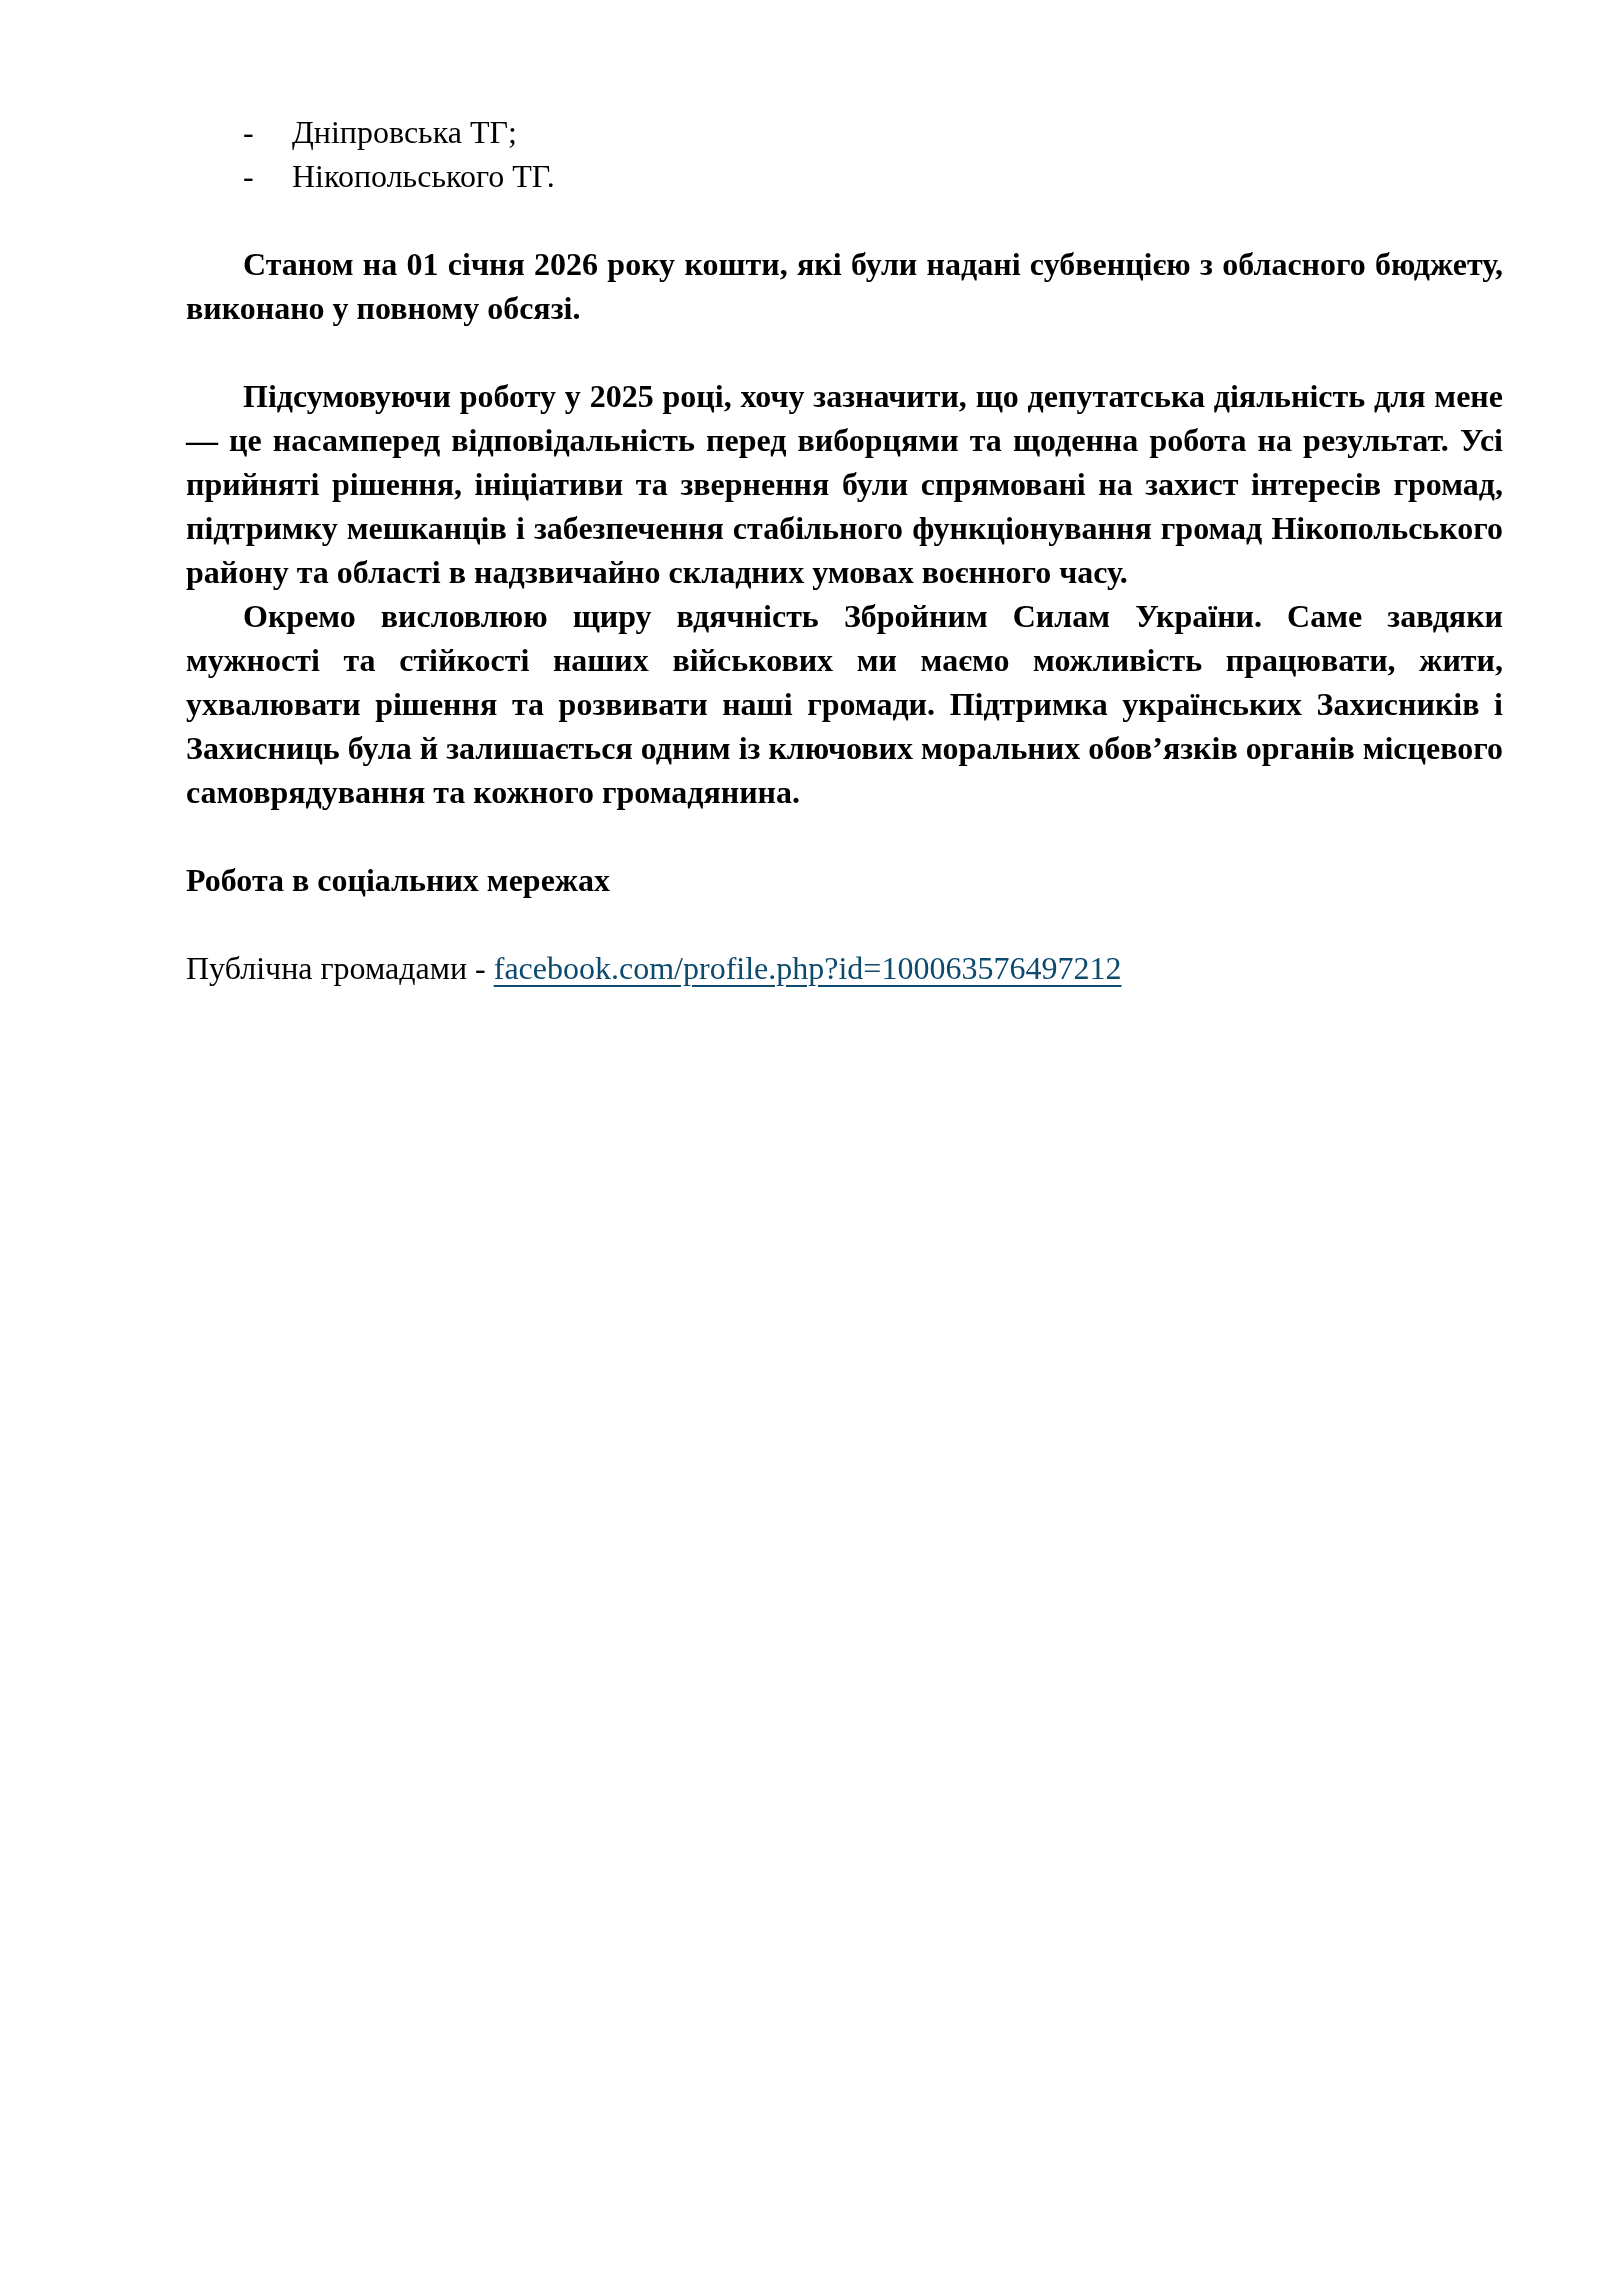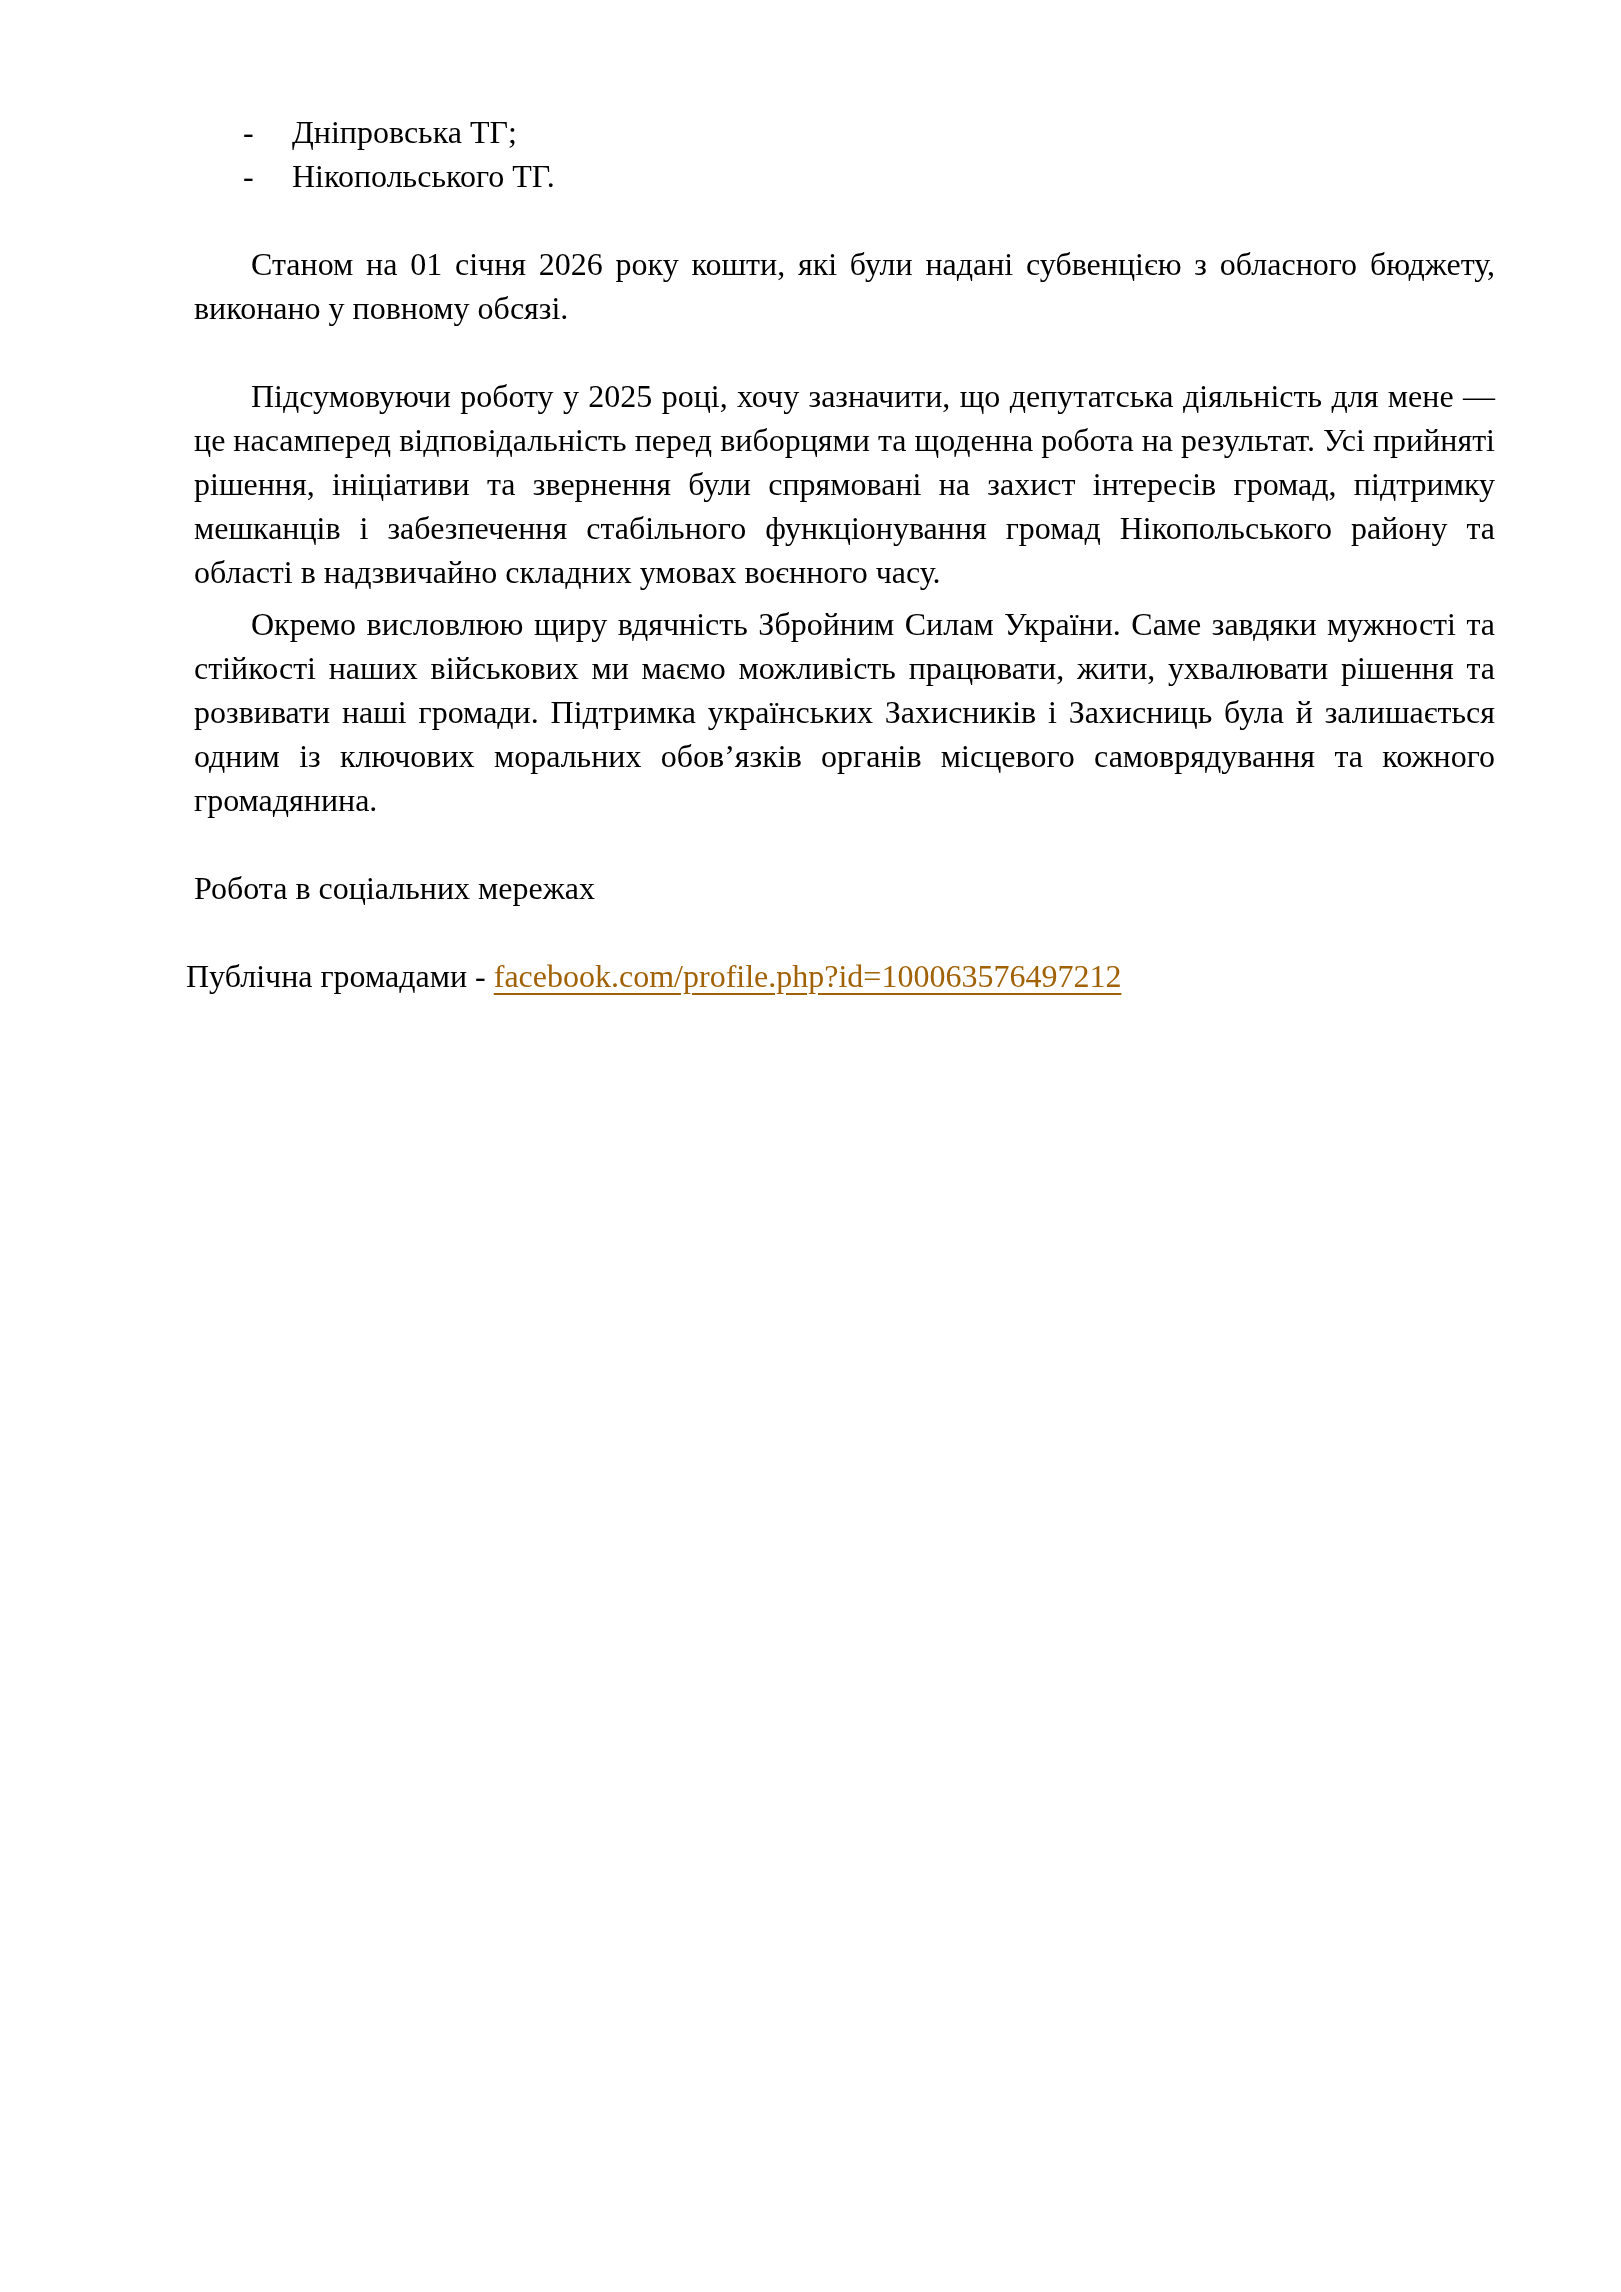--- a/index.html
+++ b/index.html
@@ -10,40 +10,40 @@
     background: #ffffff;
     color: #000000;
     font-family: "Liberation Serif", "DejaVu Serif", serif;
     font-size: 32px;
     line-height: 44px;
     overflow: hidden;
   }
   .content {
     padding: 110px 118px 0 186px; 
   }
-  p { margin: 8px; }
+  p { margin: 0; font-weight: bold; }
   .justify { text-align: justify; }
   .indent { text-indent: 57px; }
   .gap-after { margin-bottom: 44px; }
   .gap-before { margin-top: 44px; }
 
   .tg-list { margin-bottom: 44px; }
   .li {
     position: relative;
     padding-left: 106px;
   }
   .li .marker {
     position: absolute;
     left: 57px;
     top: 0;
   }
 
   .link-line { white-space: nowrap; }
   .doclink {
-    color: #a16207;
+    color: #0c4a6e;
     text-decoration: underline;
     text-decoration-thickness: 2px;
     text-underline-offset: 5.9px;
     cursor: pointer;
   }
 </style>
 </head>
 <body>
 
 <div class="page">

